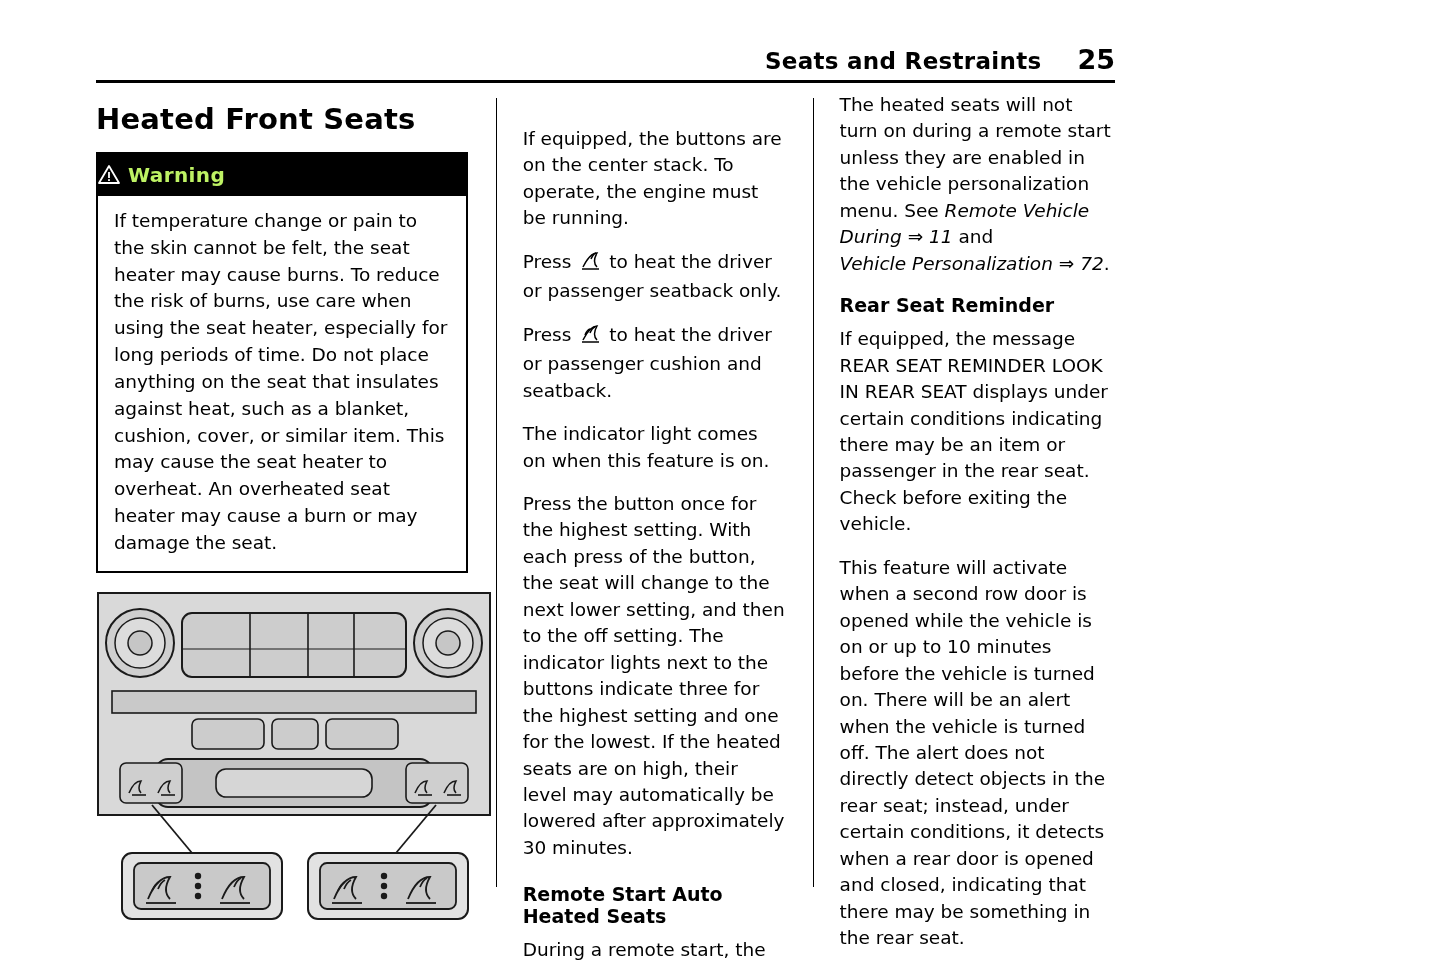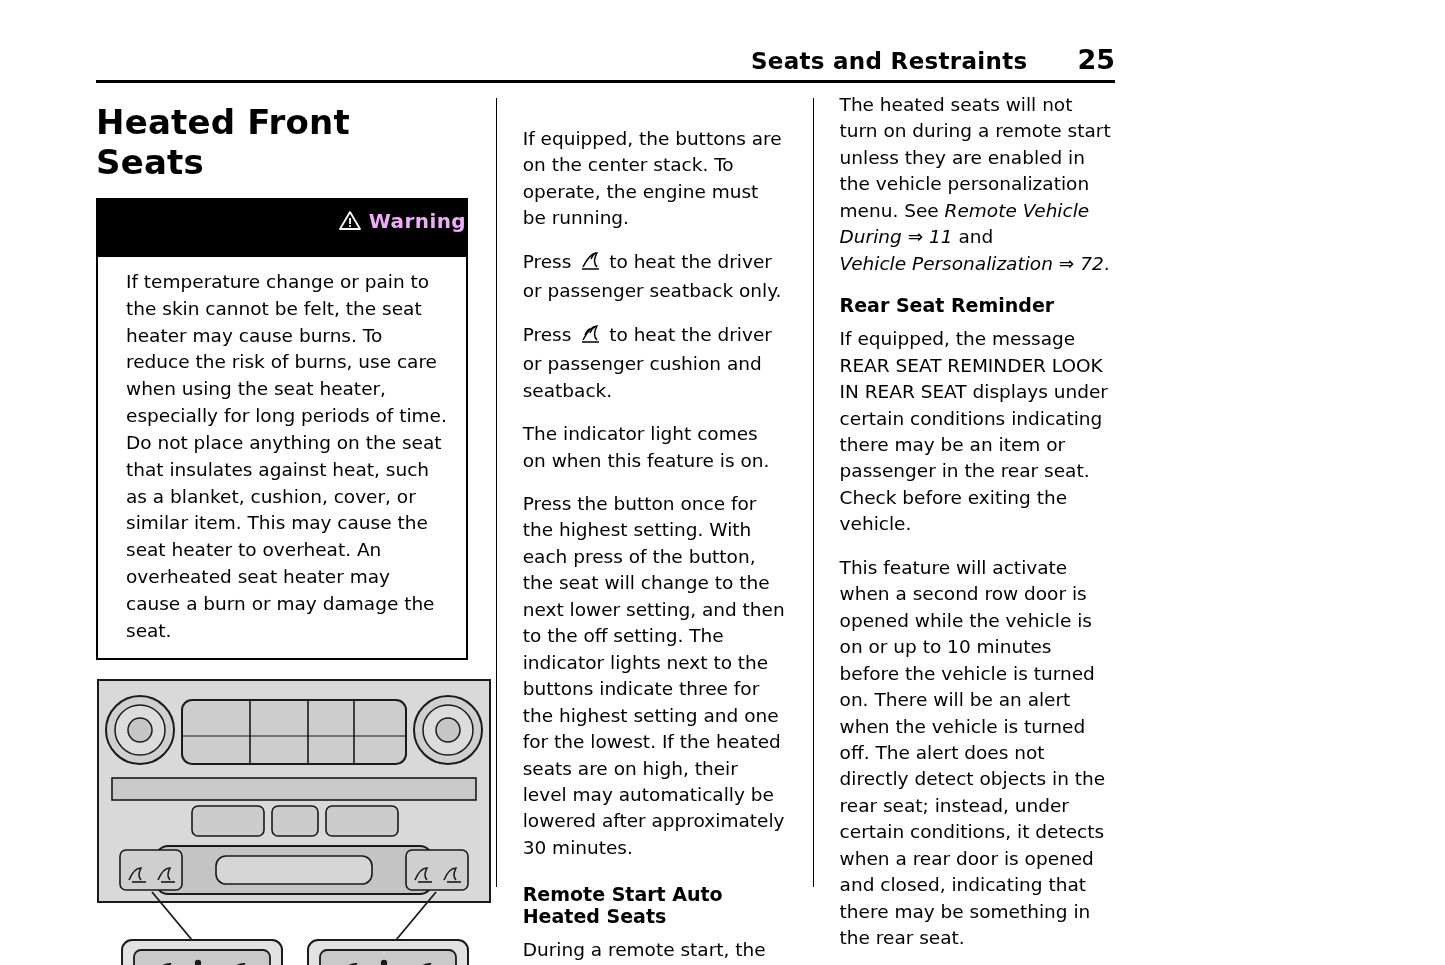--- a/index.html
+++ b/index.html
@@ -33,21 +33,21 @@
     justify-content: flex-end;
   }
   .header-title {
     font-size: 23px;
     font-weight: bold;
     letter-spacing: 0.3px;
   }
   .header-page {
     font-size: 27px;
     font-weight: bold;
-    margin-left: 50px;
+    margin-left: 36px;
     min-width: 34px;
     text-align: right;
   }
   .header-rule {
     position: absolute;
     top: 80px;
     left: 96px;
     right: 68px;
     height: 3px;
     background: #000;
@@ -73,21 +73,21 @@
   .divider {
     width: 1px;
     background: #000;
     align-self: stretch;
     margin-top: 6px;
     margin-bottom: 28px;
   }
 
   
   h1.sect {
-    font-size: 34px;
+    font-size: 29px;
     font-weight: bold;
     margin: 10px 0 16px 0;
     letter-spacing: 0.2px;
   }
   h2.sub {
     font-size: 19px;
     font-weight: bold;
     margin: 22px 0 10px 0;
   }
   p {
@@ -98,34 +98,34 @@
   .ital { font-style: italic; }
 
   
   .warning-box {
     border: 2px solid #000;
     margin: 4px 0 18px 0;
     background: #fff;
   }
   .warning-head {
     background: #000;
-    color: #f0abfc;
-    text-align: right;
-    padding: 9px 0 22px 0;
+    color: #bef264;
+    text-align: left;
+    padding: 9px 0 7px 0;
     font-size: 20px;
     font-weight: bold;
     letter-spacing: 0.4px;
   }
   .warn-tri {
     display: inline-block;
     vertical-align: -2px;
     margin-right: 8px;
   }
   .warning-body {
-    padding: 12px 16px 14px 28px;
+    padding: 12px 16px 14px 16px;
   }
   .warning-body p {
     margin: 0;
     font-size: 18.5px;
     line-height: 1.45;
   }
 
   
   .illus {
     border: 0;

